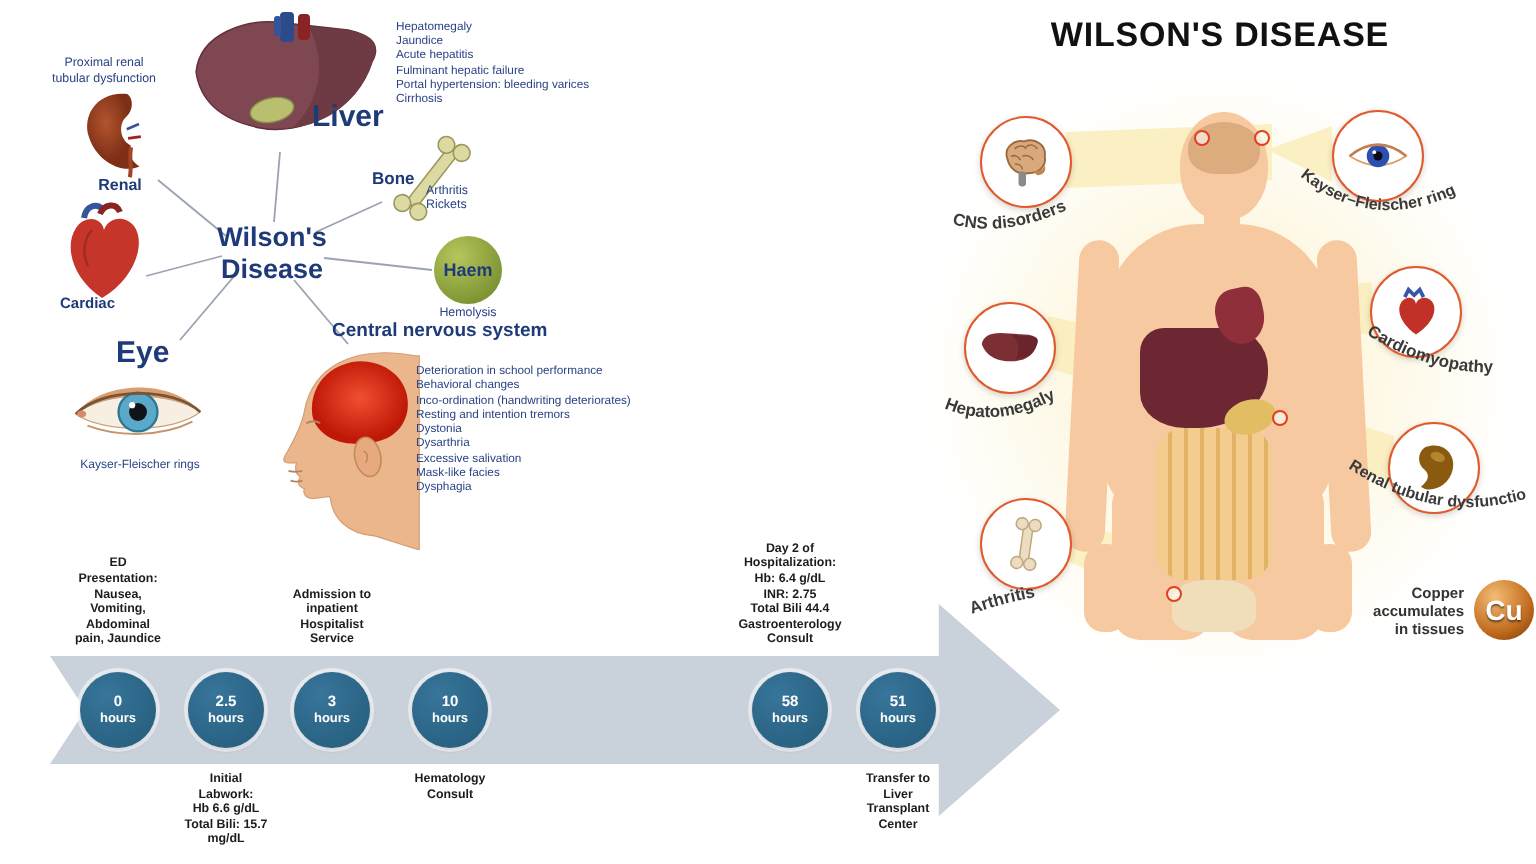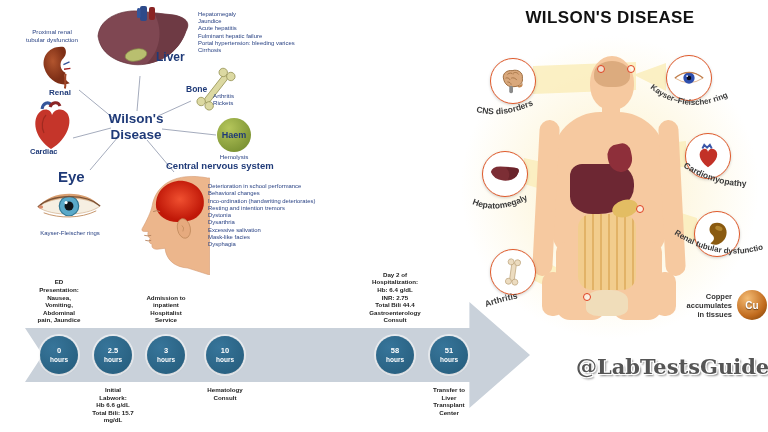--- a/index.html
+++ b/index.html
@@ -38,21 +38,21 @@
   .cc{position:absolute;width:44px;height:44px;border-radius:50%;background:#fff;
       border:1.6px solid #e05a2b;box-shadow:0 1px 3px rgba(0,0,0,.18);
       display:flex;align-items:center;justify-content:center;z-index:6;}
   .reddot{position:absolute;width:6px;height:6px;border-radius:50%;
       border:1.2px solid #e04020;background:rgba(255,255,255,.6);z-index:5;}
   .copper-note{left:652px;top:292px;width:80px;text-align:right;font-size:7.5px;
       line-height:9px;color:#333;font-weight:bold;z-index:6;}
   .cu-ball{left:737px;top:290px;width:30px;height:30px;border-radius:50%;z-index:6;
       background:radial-gradient(circle at 35% 28%, #f4bc74, #c06a1d 62%, #6e3a08);
       display:flex;align-items:center;justify-content:center;color:#fff;
-      font-weight:bold;font-size:10px;text-shadow:0 1px 1px rgba(0,0,0,.5);}
+      font-weight:bold;font-size:14px;text-shadow:0 1px 1px rgba(0,0,0,.5);}
   .watermark{left:576px;top:354px;width:176px;text-align:center;z-index:7;
       font-family:"DejaVu Serif",serif;font-weight:bold;font-size:21px;color:#555;
       text-shadow:-1px -1px 0 #fff,1px -1px 0 #fff,-1px 1px 0 #fff,1px 1px 0 #fff,
                   0 0 4px rgba(255,255,255,.9),2px 2px 2px rgba(0,0,0,.55);}
   svg{display:block;}
 </style>
 </head>
 <body>
 
 <div id="stage">
@@ -87,21 +87,21 @@
   <div class="abs map-label" style="left:38px;top:88px;width:44px;text-align:center;font-size:8px;">Renal</div>
 
   <svg class="abs" style="left:94px;top:6px;" width="100" height="68" viewBox="0 0 100 68">
     <path d="M4 30 C6 10 30 4 44 5 L80 9 C94 12 96 18 92 25 C84 50 56 62 36 58 C16 54 6 44 4 30 Z" fill="#7f4752" stroke="#613039" stroke-width="0.7"></path>
     <path d="M60 7 L80 9 C94 12 96 18 92 25 C86 44 70 56 52 58 C66 46 70 24 60 7 Z" fill="#6e3a44"></path>
     <ellipse cx="42" cy="49" rx="11" ry="6" fill="#b9bf6f" stroke="#87904a" stroke-width="0.7" transform="rotate(-12 42 49)"></ellipse>
     <rect x="46" y="0" width="7" height="15" rx="2" fill="#2d4a8a"></rect>
     <rect x="55" y="1" width="6" height="13" rx="2" fill="#8a2424"></rect>
     <rect x="43" y="2" width="3.5" height="10" rx="1.5" fill="#35559a"></rect>
   </svg>
-  <div class="abs map-label" style="left:156px;top:50px;font-size:12px;">Liver</div>
+  <div class="abs map-label" style="left:156px;top:50px;font-size:15px;">Liver</div>
   <div class="abs map-list" style="left:198px;top:11px;width:130px;">
       <div>Hepatomegaly</div>
       <div>Jaundice</div>
       <div>Acute hepatitis</div>
       <div>Fulminant hepatic failure</div>
       <div>Portal hypertension: bleeding varices</div>
       <div>Cirrhosis</div>
     </div>
 
   <svg class="abs" style="left:194px;top:62px;" width="44" height="54" viewBox="0 0 44 54">
@@ -351,14 +351,13 @@
     </g>
   </svg>
 
   <div class="abs copper-note pre">Copper
 accumulates
 in tissues</div>
   <div class="abs cu-ball">
     <span>Cu</span>
   </div>
 
-  <div class="abs watermark">@LabTestsGuide</div>
 </div>
 
 </body></html>

